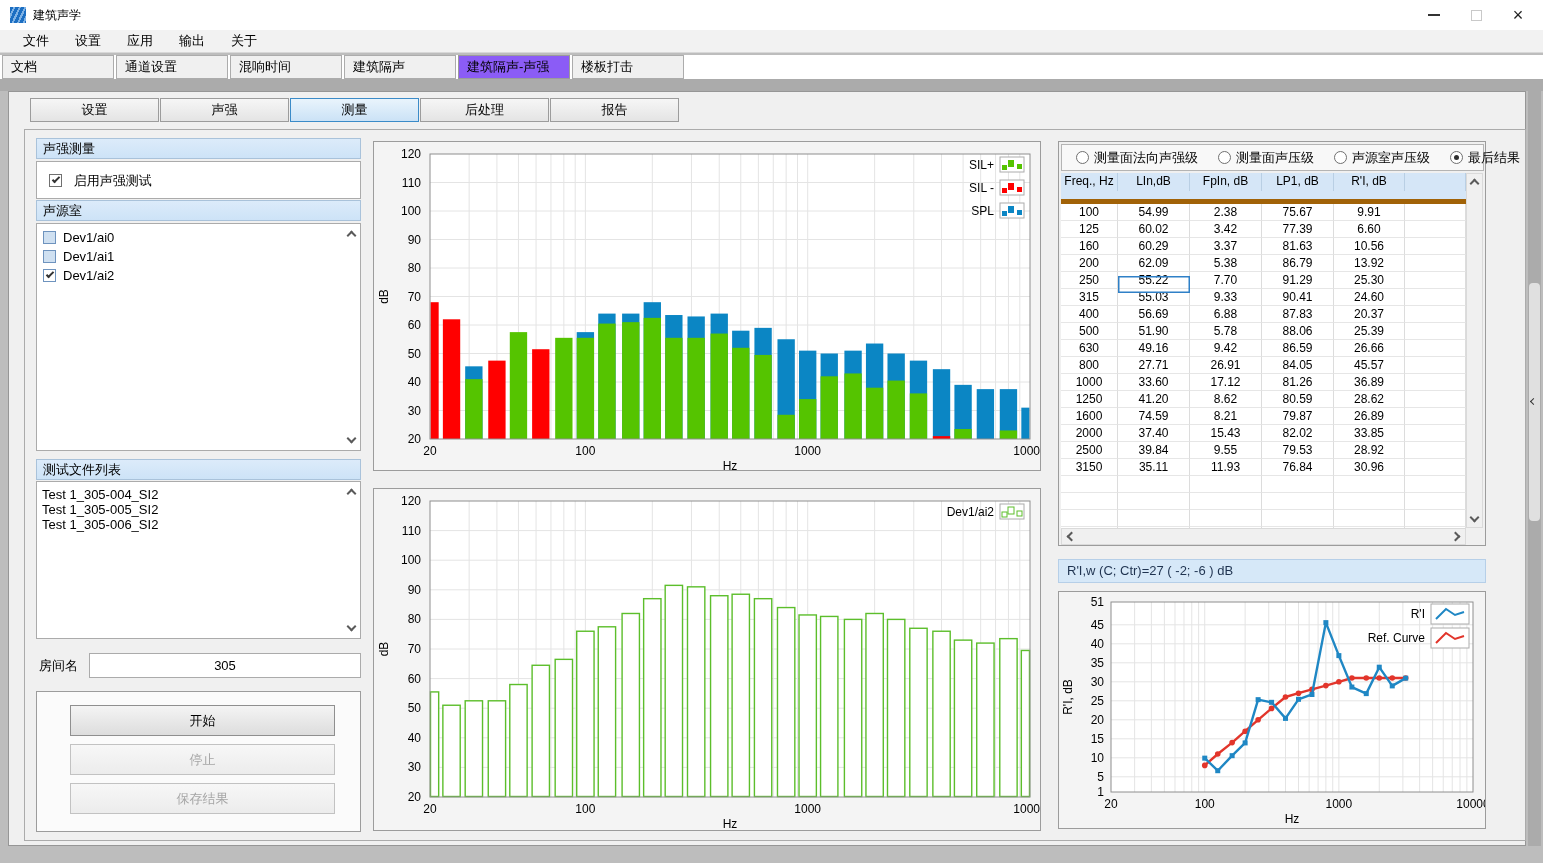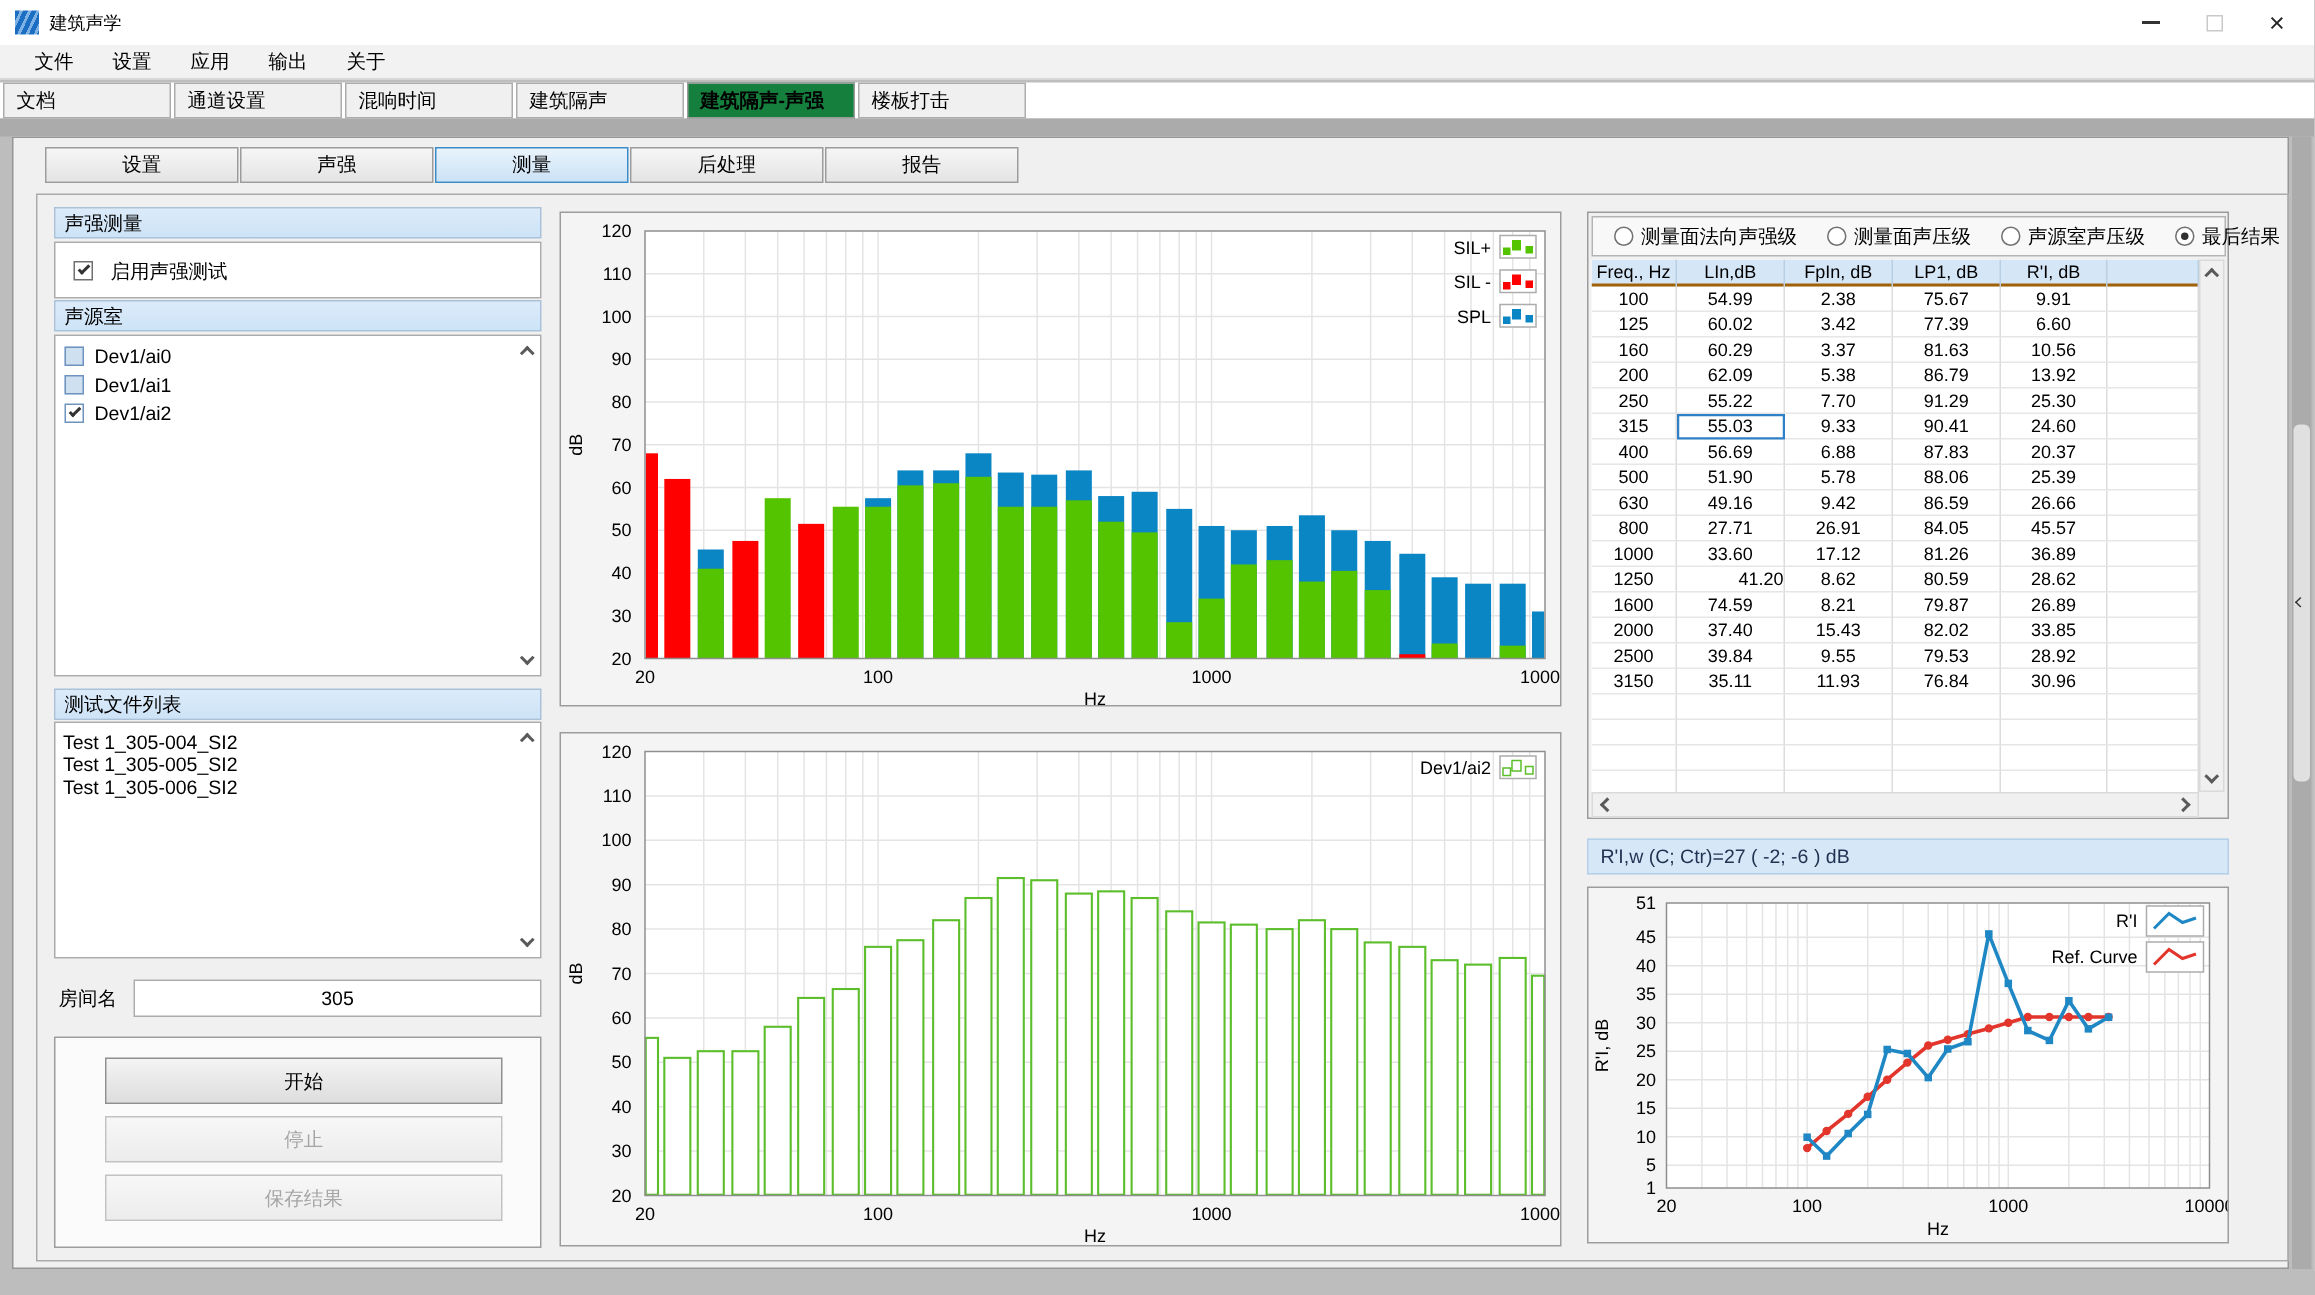--- a/index.html
+++ b/index.html
@@ -12,21 +12,21 @@
   .wbtn{position:absolute;top:0;width:38px;height:30px;display:flex;align-items:center;justify-content:center;cursor:pointer;}
   .minglyph{width:12px;height:0;border-top:2px solid #333;}
   .maxglyph{width:11px;height:11px;border:1px solid #C9C9C9;}
   .closeglyph{font-size:18px;color:#222;line-height:1;}
   
   .menubar{position:absolute;left:0;top:30px;width:1543px;height:23px;background:#F2F2F2;border-bottom:1px solid #D8D8D8;display:flex;align-items:center;padding-left:10px;}
   .menuitem{padding:0 13px;font-size:13px;cursor:default;}
   
   .tabrowbg{position:absolute;left:0;top:55px;width:1543px;height:24px;background:#FFFFFF;}
   .maintab{position:absolute;top:0;height:24px;background:#F0F0F0;border:1px solid #ACACAC;padding-left:8px;line-height:22px;font-size:13px;cursor:pointer;}
-  .maintab.active{background:#15803d;border-color:#9B9B9B;font-weight:bold;}
+  .maintab.active{background:#8b5cf6;border-color:#9B9B9B;}
   .grayband{position:absolute;left:0;top:79px;width:1543px;height:12px;background:#ABABAB;}
   
   .content{position:absolute;left:8px;top:91px;width:1518px;height:755px;background:#F0F0F0;border:1px solid #969696;}
   .workframe{position:absolute;left:15px;top:37px;width:1502px;height:712px;border:1px solid #ABABAB;}
   
   .subtab{position:absolute;top:6px;width:129px;height:24px;background:linear-gradient(#F6F6F6,#E4E4E4);border:1px solid #9C9C9C;text-align:center;line-height:22px;font-size:13px;cursor:pointer;}
   .subtab.active{background:linear-gradient(#E9F4FC,#CBE2F6);border:1px solid #3B8BC8;}
   
   .leftcol{position:absolute;left:27px;top:0;width:325px;height:745px;}
   .bluehdr{position:absolute;left:0;width:325px;height:21px;background:linear-gradient(#DCEBFA,#CDE3F7);border:1px solid #A9C2DA;line-height:19px;padding-left:6px;font-size:13px;}
@@ -50,21 +50,21 @@
   .lbtn.disabled{background:linear-gradient(#F7F7F7,#ECECEC);border:1px solid #C2C2C2;color:#A5A5A5;cursor:default;}
   
   .chartpanel{position:absolute;background:#F4F4F4;border:1px solid #9C9C9C;}
   
   .rightpanel{position:absolute;left:1049px;top:49px;width:428px;height:405px;background:#F0F0F0;border:1px solid #9C9C9C;}
   .radiorow{position:absolute;left:2px;top:2px;width:423px;height:27px;background:#F8F8F8;border:1px solid #B4B4B4;display:flex;align-items:center;padding-left:4px;}
   .radioitem{display:flex;align-items:center;gap:5px;padding:0 10px;font-size:13px;cursor:pointer;white-space:nowrap;}
   .radioicon{width:13px;height:13px;border:1px solid #707070;border-radius:50%;background:#FFF;position:relative;flex:0 0 13px;}
   .radioicon.sel::after{content:"";position:absolute;left:3px;top:3px;width:5px;height:5px;border-radius:50%;background:#303030;}
   .tablewrap{position:absolute;left:2px;top:31px;width:405px;height:355px;background:#FFFFFF;overflow:hidden;}
-  .thead{display:flex;height:18px;background:#D5E6F7;border-bottom:2px solid #a16207;}
+  .thead{display:flex;height:31px;background:#D5E6F7;border-bottom:5px solid #a16207;}
   .thcell{height:18px;line-height:17px;text-align:center;font-size:12px;border-right:1px solid #B9CFE4;overflow:hidden;cursor:default;}
   .trow{display:flex;height:17px;}
   .tcell{height:17px;line-height:16px;text-align:center;font-size:12px;border-right:1px solid #DCDCDC;border-bottom:1px solid #E6E6E6;overflow:hidden;cursor:default;}
   .selcell{position:absolute;box-shadow:inset 0 0 0 1.5px #2F80C7;pointer-events:none;}
   .vscroll{position:absolute;left:407px;top:31px;width:17px;height:355px;background:#F0F0F0;border:1px solid #DADADA;}
   .hscroll{position:absolute;left:2px;top:386px;width:405px;height:17px;background:#F0F0F0;border:1px solid #DADADA;}
   .resultbar{position:absolute;left:1049px;top:467px;width:428px;height:24px;background:#D6E8F8;border:1px solid #B6CFE8;line-height:22px;padding-left:8px;font-size:13px;color:#1F3350;}
   
   .splitter{position:absolute;left:1528px;top:91px;width:13px;height:755px;background:#ABABAB;cursor:pointer;}
   .splitthumb{position:absolute;left:1px;top:192px;width:11px;height:238px;background:#E0E0E0;border-radius:4px;}
@@ -489,21 +489,21 @@
           <div class="trow">
             <div class="tcell" style="width: 57px;">1000</div>
             <div class="tcell" style="width: 72px;">33.60</div>
             <div class="tcell" style="width: 72px;">17.12</div>
             <div class="tcell" style="width: 72px;">81.26</div>
             <div class="tcell" style="width: 71px;">36.89</div>
             <div class="tcell" style="width: 61px;"></div>
           </div>
           <div class="trow">
             <div class="tcell" style="width: 57px;">1250</div>
-            <div class="tcell" style="width: 72px; text-align: right;">41.20</div>
+            <div class="tcell" style="width: 72px;">41.20</div>
             <div class="tcell" style="width: 72px;">8.62</div>
             <div class="tcell" style="width: 72px;">80.59</div>
             <div class="tcell" style="width: 71px;">28.62</div>
             <div class="tcell" style="width: 61px;"></div>
           </div>
           <div class="trow">
             <div class="tcell" style="width: 57px;">1600</div>
             <div class="tcell" style="width: 72px;">74.59</div>
             <div class="tcell" style="width: 72px;">8.21</div>
             <div class="tcell" style="width: 72px;">79.87</div>

